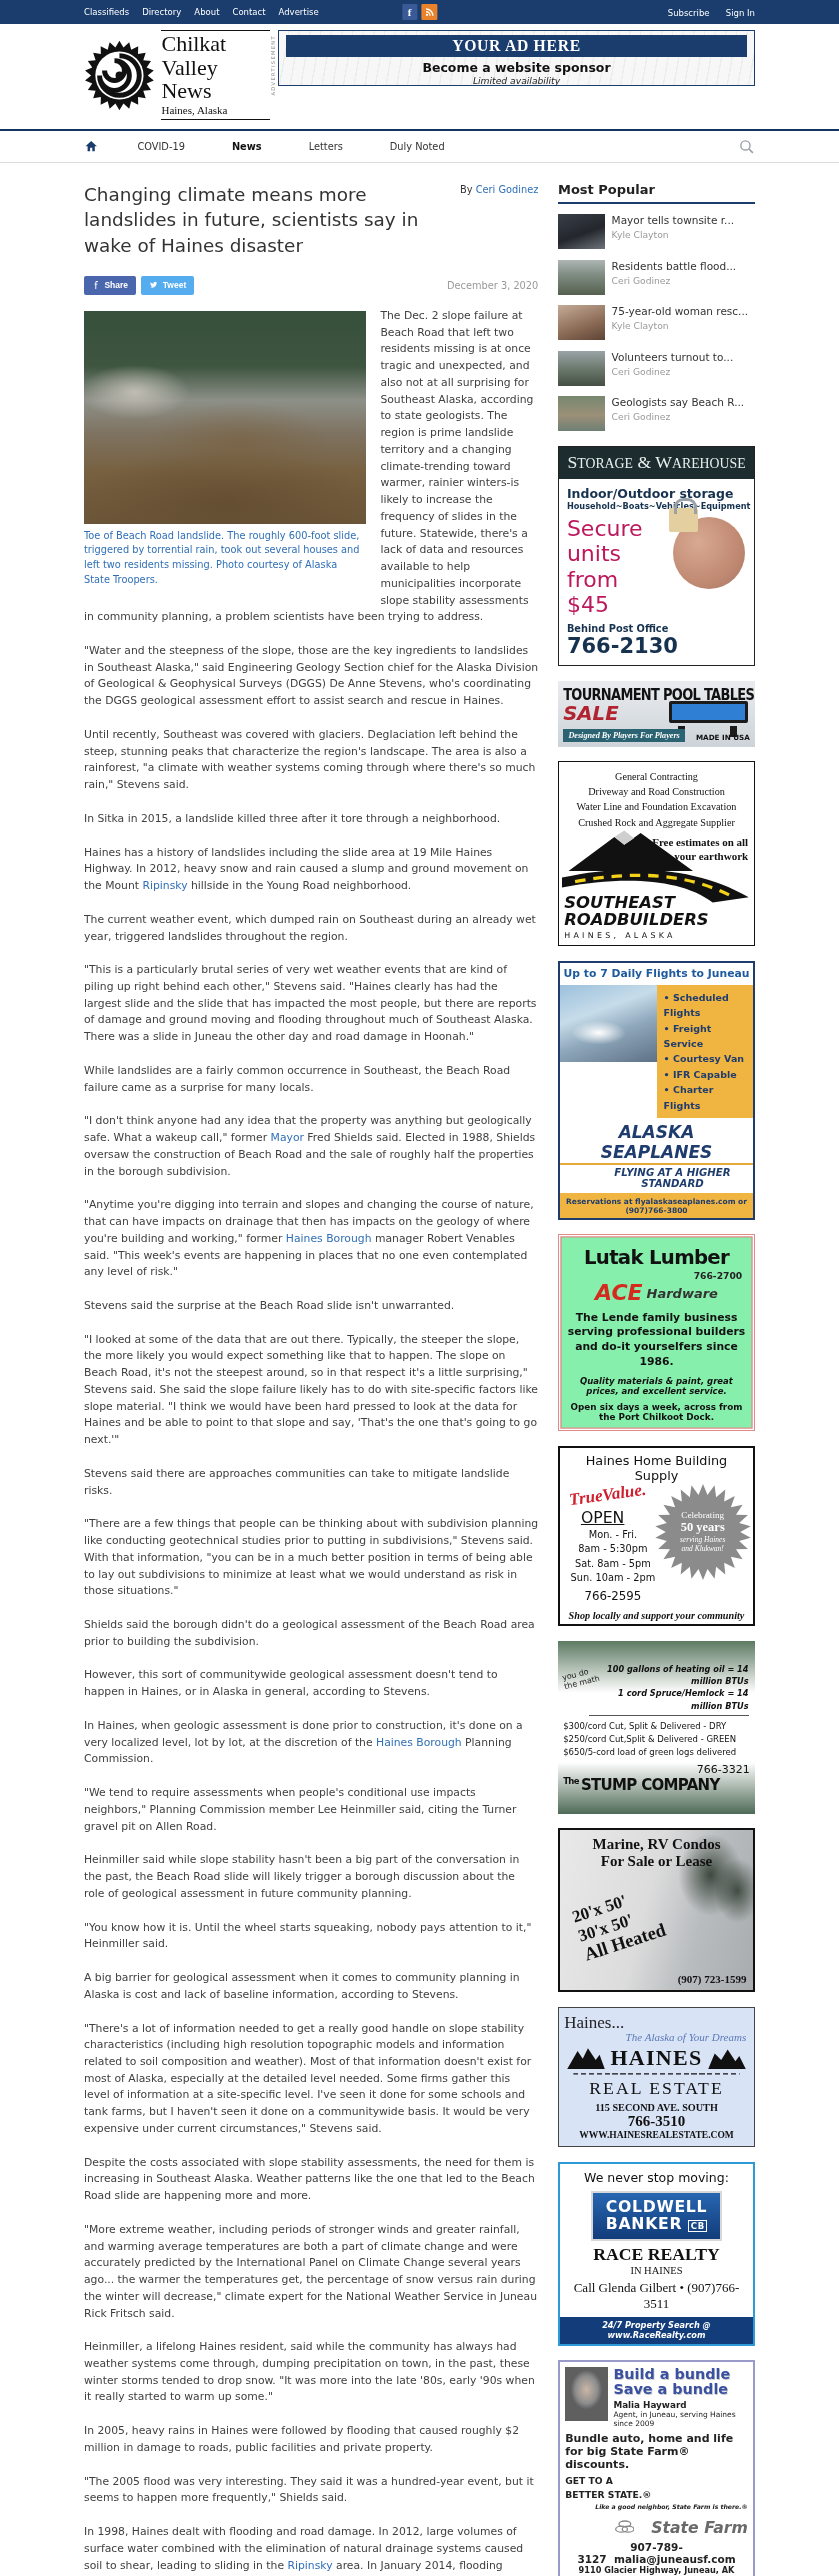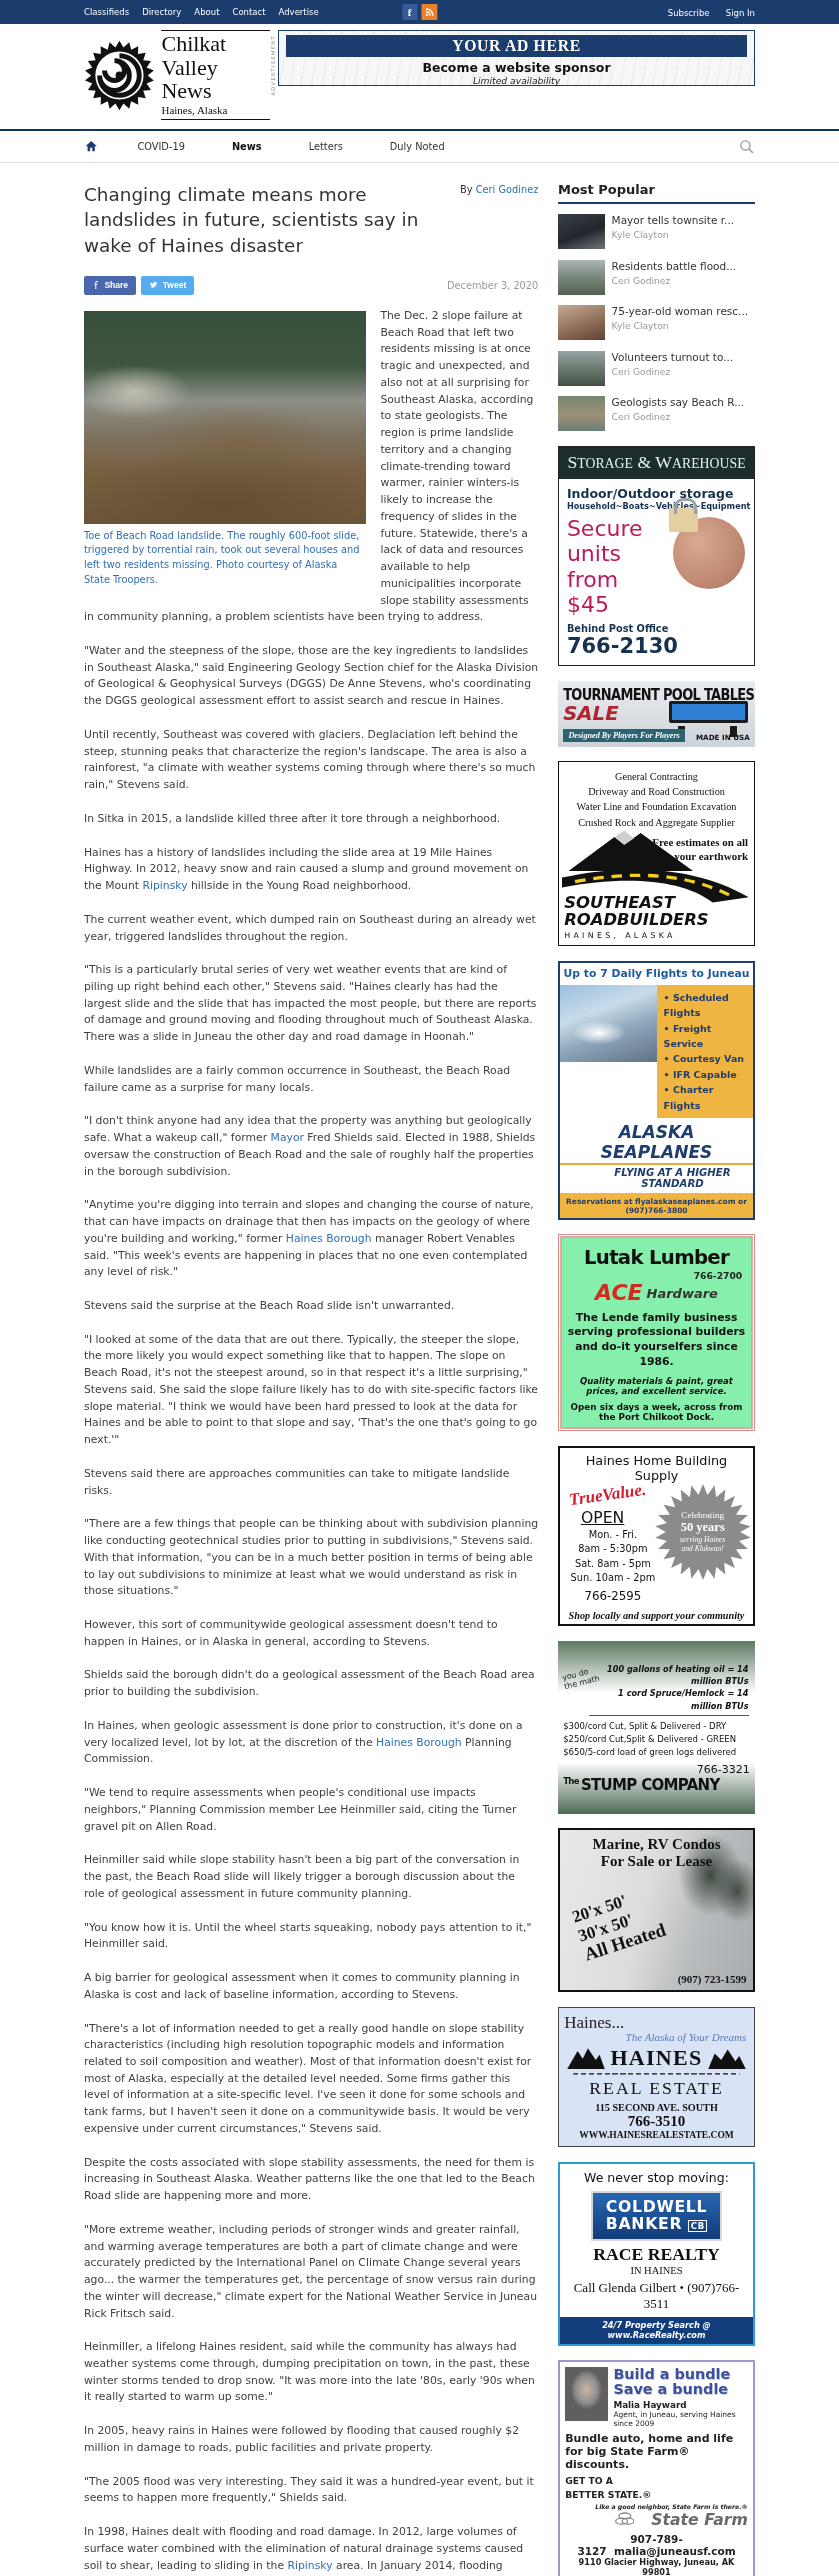--- a/index.html
+++ b/index.html
@@ -200,21 +200,21 @@
   
   .ad-sf { border:2px solid #9a9ac8; background:#fff; padding:5.2px; position:relative; min-height:161px; }
   .sf-photo { float:left; width:43px; height:54px; margin-right:5.2px; background:radial-gradient(15.7px 19.7px at 50% 42%, #cbb6a6 0%, #8d8d8d 70%, #5f5f5f 100%); }
   .ad-sf .h { color:#3a50a0; font-weight:900; font-size:14.4px; line-height:1.05; text-shadow:0.7px 0.7px 0 #ccc; }
   .ad-sf .ag { font-weight:bold; font-size:8.8px; color:#222; margin-top:2.6px; }
   .ad-sf .ag2 { font-size:7.5px; color:#222; }
   .ad-sf .body { clear:both; font-weight:bold; font-size:11px; color:#222; line-height:1.2; padding-top:3.9px; }
   .ad-sf .get { float:left; font-weight:bold; font-size:9.2px; color:#222; line-height:1.5; margin-top:2.6px; }
   .ad-sf .right-blk { float:right; text-align:right; margin-top:1.3px; }
   .ad-sf .nb { font-style:italic; font-weight:bold; font-size:6.2px; color:#222; }
-  .sf-logo-row { display:flex; align-items:center; justify-content:flex-end; gap:17px; }
+  .sf-logo-row { display:flex; align-items:center; justify-content:flex-end; gap:17px;margin-top:8px; }
   .sf-logo-txt { font-style:italic; font-weight:bold; font-size:15.7px; color:#6a6a6a; }
   .ad-sf .ph { clear:both; font-weight:bold; font-size:10.5px; color:#222; text-align:center; padding-top:3.9px; }
   .ad-sf .addr { font-size:8.2px; color:#222; text-align:center; font-weight:bold; }
   .ad-sf .fine { background:#dcdcdc; color:#777; font-size:6.2px; display:flex; justify-content:space-between; padding:1.3px 3.9px; margin-top:3.9px; }
 </style>
 </head>
 <body>
 
 <div class="topbar">
   <div class="container">
@@ -326,22 +326,22 @@
             <p>Haines has a history of landslides including the slide area at 19 Mile Haines Highway. In 2012, heavy snow and rain caused a slump and ground movement on the Mount <a href="#">Ripinsky</a> hillside in the Young Road neighborhood.</p>
             <p>The current weather event, which dumped rain on Southeast during an already wet year, triggered landslides throughout the region.</p>
             <p>"This is a particularly brutal series of very wet weather events that are kind of piling up right behind each other," Stevens said. "Haines clearly has had the largest slide and the slide that has impacted the most people, but there are reports of damage and ground moving and flooding throughout much of Southeast Alaska. There was a slide in Juneau the other day and road damage in Hoonah."</p>
             <p>While landslides are a fairly common occurrence in Southeast, the Beach Road failure came as a surprise for many locals.</p>
             <p>"I don't think anyone had any idea that the property was anything but geologically safe. What a wakeup call," former <a href="#">Mayor</a> Fred Shields said. Elected in 1988, Shields oversaw the construction of Beach Road and the sale of roughly half the properties in the borough subdivision.</p>
             <p>"Anytime you're digging into terrain and slopes and changing the course of nature, that can have impacts on drainage that then has impacts on the geology of where you're building and working," former <a href="#">Haines Borough</a> manager Robert Venables said. "This week's events are happening in places that no one even contemplated any level of risk."</p>
             <p>Stevens said the surprise at the Beach Road slide isn't unwarranted.</p>
             <p>"I looked at some of the data that are out there. Typically, the steeper the slope, the more likely you would expect something like that to happen. The slope on Beach Road, it's not the steepest around, so in that respect it's a little surprising," Stevens said. She said the slope failure likely has to do with site-specific factors like slope material. "I think we would have been hard pressed to look at the data for Haines and be able to point to that slope and say, 'That's the one that's going to go next.'"</p>
             <p>Stevens said there are approaches communities can take to mitigate landslide risks.</p>
             <p>"There are a few things that people can be thinking about with subdivision planning like conducting geotechnical studies prior to putting in subdivisions," Stevens said. With that information, "you can be in a much better position in terms of being able to lay out subdivisions to minimize at least what we would understand as risk in those situations."</p>
+            <p>Shields said the borough didn't do a geological assessment of the Beach Road area prior to building the subdivision.</p>
             <p>However, this sort of communitywide geological assessment doesn't tend to happen in Haines, or in Alaska in general, according to Stevens.</p>
-            <p>Shields said the borough didn't do a geological assessment of the Beach Road area prior to building the subdivision.</p>
             <p>In Haines, when geologic assessment is done prior to construction, it's done on a very localized level, lot by lot, at the discretion of the <a href="#">Haines Borough</a> Planning Commission.</p>
             <p>"We tend to require assessments when people's conditional use impacts neighbors," Planning Commission member Lee Heinmiller said, citing the Turner gravel pit on Allen Road.</p>
             <p>Heinmiller said while slope stability hasn't been a big part of the conversation in the past, the Beach Road slide will likely trigger a borough discussion about the role of geological assessment in future community planning.</p>
             <p>"You know how it is. Until the wheel starts squeaking, nobody pays attention to it," Heinmiller said.</p>
             <p>A big barrier for geological assessment when it comes to community planning in Alaska is cost and lack of baseline information, according to Stevens.</p>
             <p>"There's a lot of information needed to get a really good handle on slope stability characteristics (including high resolution topographic models and information related to soil composition and weather). Most of that information doesn't exist for most of Alaska, especially at the detailed level needed. Some firms gather this level of information at a site-specific level. I've seen it done for some schools and tank farms, but I haven't seen it done on a communitywide basis. It would be very expensive under current circumstances," Stevens said.</p>
             <p>Despite the costs associated with slope stability assessments, the need for them is increasing in Southeast Alaska. Weather patterns like the one that led to the Beach Road slide are happening more and more.</p>
             <p>"More extreme weather, including periods of stronger winds and greater rainfall, and warming average temperatures are both a part of climate change and were accurately predicted by the International Panel on Climate Change several years ago... the warmer the temperatures get, the percentage of snow versus rain during the winter will decrease," climate expert for the National Weather Service in Juneau Rick Fritsch said.</p>
             <p>Heinmiller, a lifelong Haines resident, said while the community has always had weather systems come through, dumping precipitation on town, in the past, these winter storms tended to drop snow. "It was more into the late '80s, early '90s when it really started to warm up some."</p>
             <p>In 2005, heavy rains in Haines were followed by flooding that caused roughly $2 million in damage to roads, public facilities and private property.</p>

